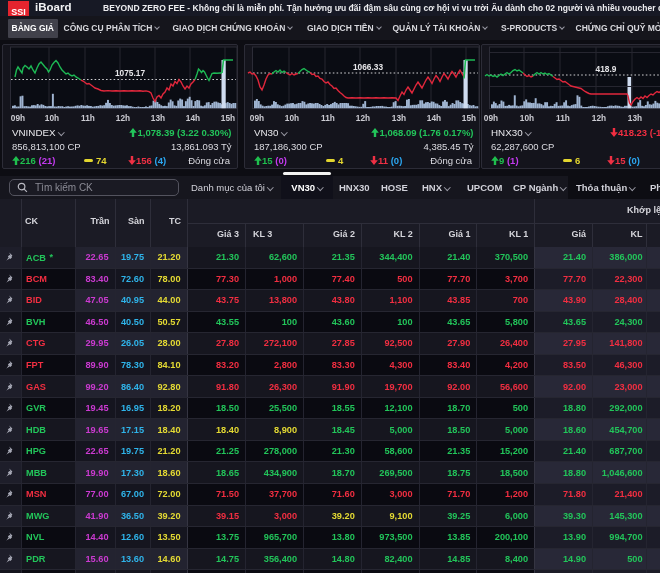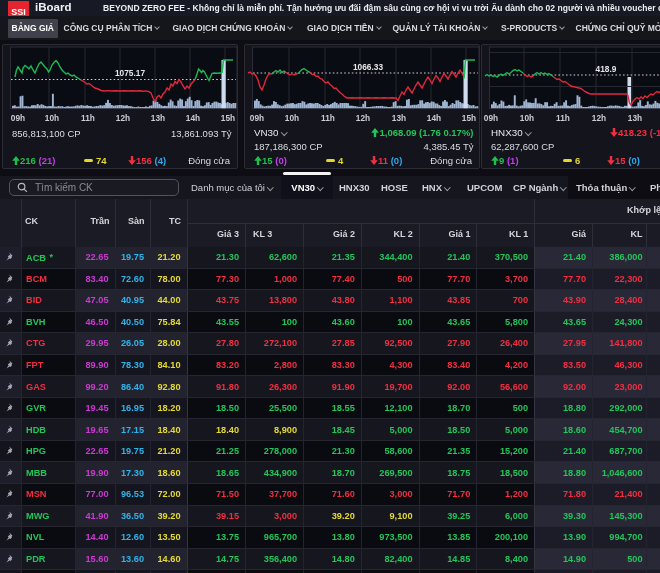--- a/index.html
+++ b/index.html
@@ -233,20 +233,26 @@
 <path d="M220.0 27.0 L221.5 14.0 L224.0 14.0 L228.0 14.0 L231.0 14.0" fill="none" stroke="#1db954" stroke-width="1.6"></path>
 <text x="16" y="74.5" text-anchor="middle" class="hl">09h</text>
           <text x="50" y="74.5" text-anchor="middle" class="hl">10h</text>
           <text x="86" y="74.5" text-anchor="middle" class="hl">11h</text>
           <text x="121" y="74.5" text-anchor="middle" class="hl">12h</text>
           <text x="156" y="74.5" text-anchor="middle" class="hl">13h</text>
           <text x="191" y="74.5" text-anchor="middle" class="hl">14h</text>
           <text x="226" y="74.5" text-anchor="middle" class="hl">15h</text>
 </svg>
 <div class="pinfo">
+<div class="pl1">
+            <span class="idx">VNINDEX<span class="chev"></span></span>
+            <span class="g chg"><svg width="8" height="9" viewBox="0 0 8 9" style="vertical-align:-1px;">
+                <path d="M4 0 L7.8 4.8 L5.2 4.8 L5.2 9 L2.8 9 L2.8 4.8 L0.2 4.8 Z" fill="currentColor"></path>
+              </svg>1,078.39 (3.22 0.30%)</span>
+          </div>
 <div class="pl2">
             <span class="w2">856,813,100 CP</span>
             <span class="w2">13,861.093 Tỷ</span>
           </div>
 <div class="pl3">
             <span class="g3a" style="left:9px;"><svg width="8" height="9" viewBox="0 0 8 9" style="vertical-align:-1px;">
                 <path d="M4 0 L7.8 4.8 L5.2 4.8 L5.2 9 L2.8 9 L2.8 4.8 L0.2 4.8 Z" fill="currentColor"></path>
               </svg>216 <span class="pu">(21)</span></span>
             <span class="y3a" style="left:81px;"><span class="dash"></span>74</span>
             <span class="r3a" style="left:125px;"><svg width="8" height="9" viewBox="0 0 8 9" style="vertical-align:-1px;">
@@ -787,21 +793,21 @@
         <div class="c ck dkb">
           <span class="g">BVH</span>
         </div>
         <div class="c n tr dkt">
           <span class="p">46.50</span>
         </div>
         <div class="c n sa dkt">
           <span class="c2">40.50</span>
         </div>
         <div class="c n tc dkt">
-          <span class="y">75.84</span>
+          <span class="y">50.57</span>
         </div>
         <div class="c n g3 dkb">
           <span class="g">43.55</span>
         </div>
         <div class="c n k3 dkb">
           <span class="g">100</span>
         </div>
         <div class="c n g2 dkb">
           <span class="g">43.60</span>
         </div>
@@ -1152,21 +1158,21 @@
             </g>
           </svg>
         </div>
         <div class="c ck dkb">
           <span class="r">MSN</span>
         </div>
         <div class="c n tr dkt">
           <span class="p">77.00</span>
         </div>
         <div class="c n sa dkt">
-          <span class="c2">96.53</span>
+          <span class="c2">67.00</span>
         </div>
         <div class="c n tc dkt">
           <span class="y">72.00</span>
         </div>
         <div class="c n g3 dkb">
           <span class="r">71.50</span>
         </div>
         <div class="c n k3 dkb">
           <span class="r">37,700</span>
         </div>

